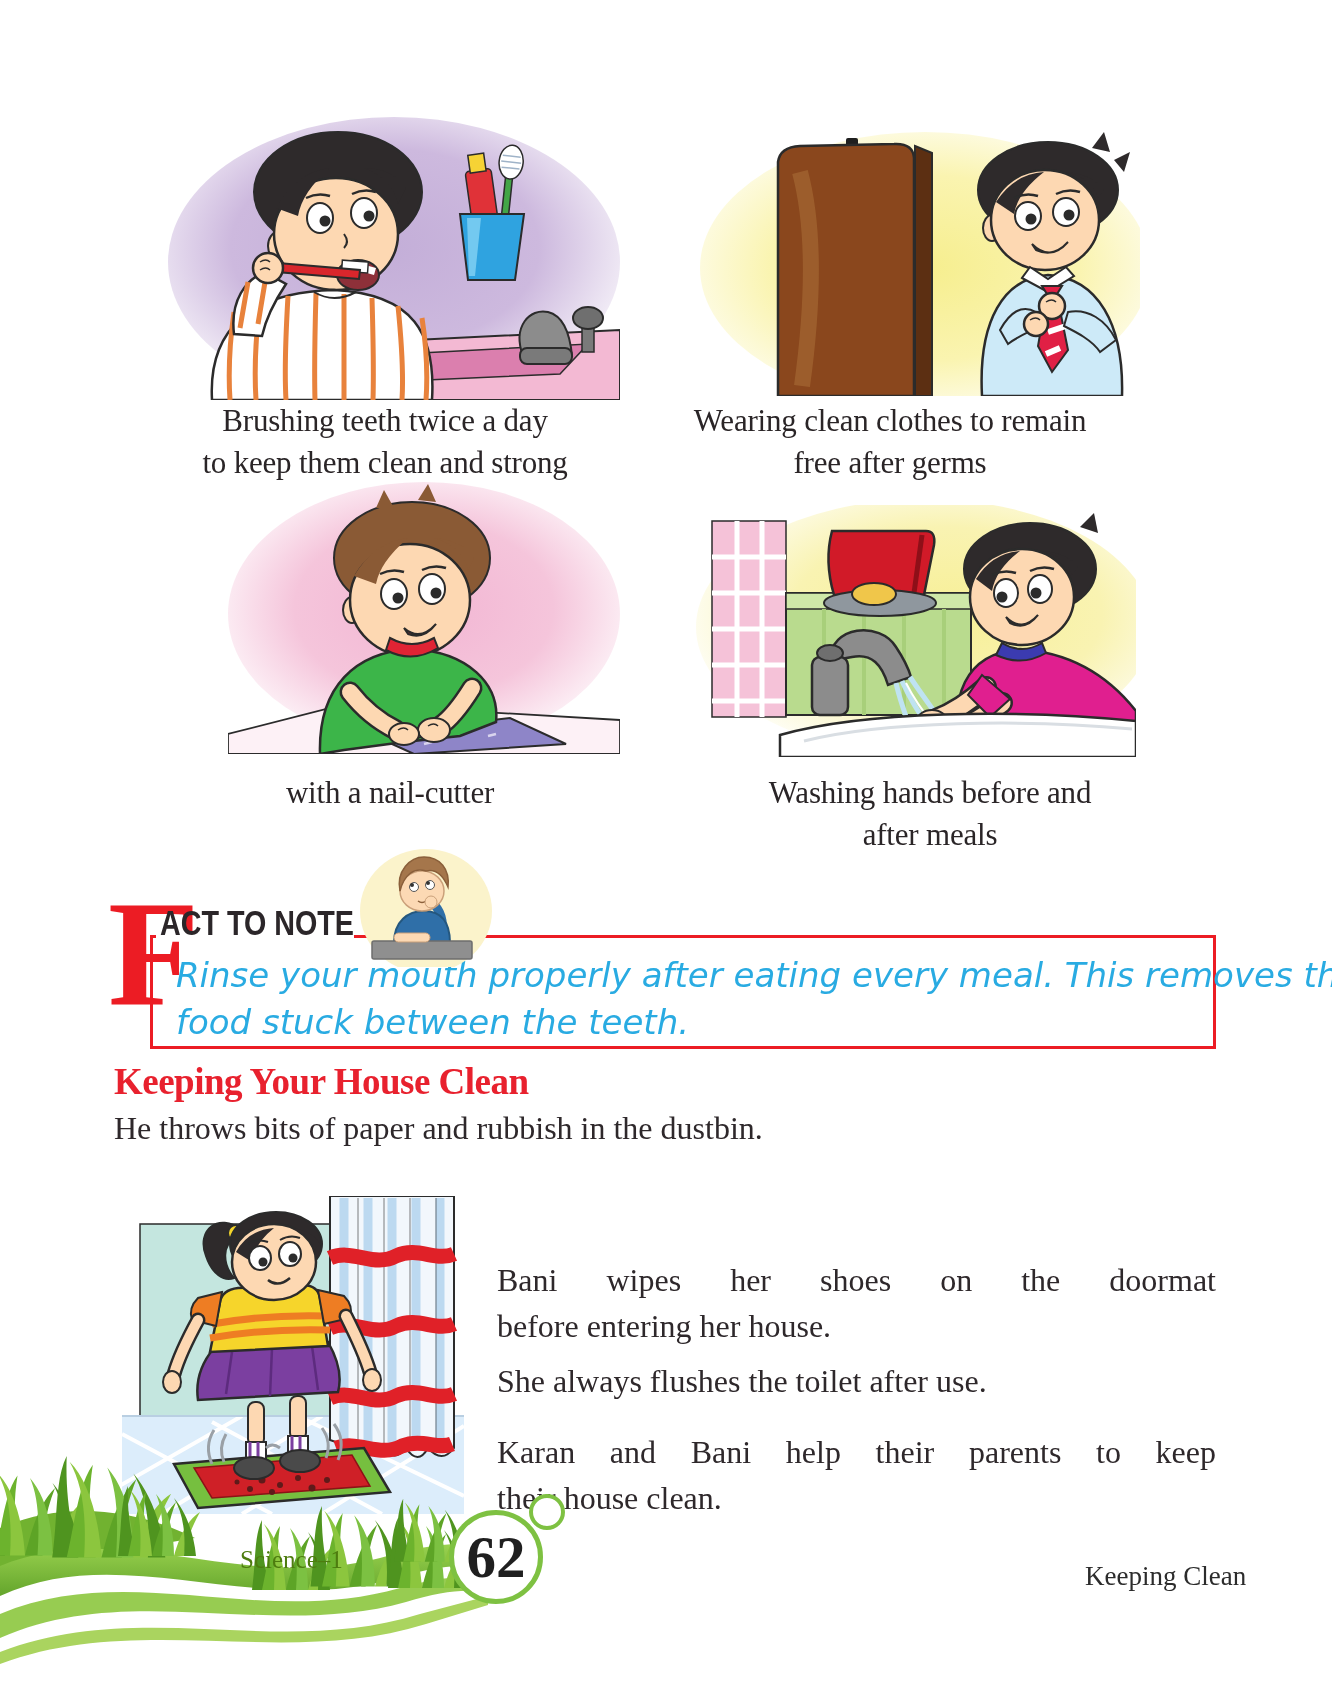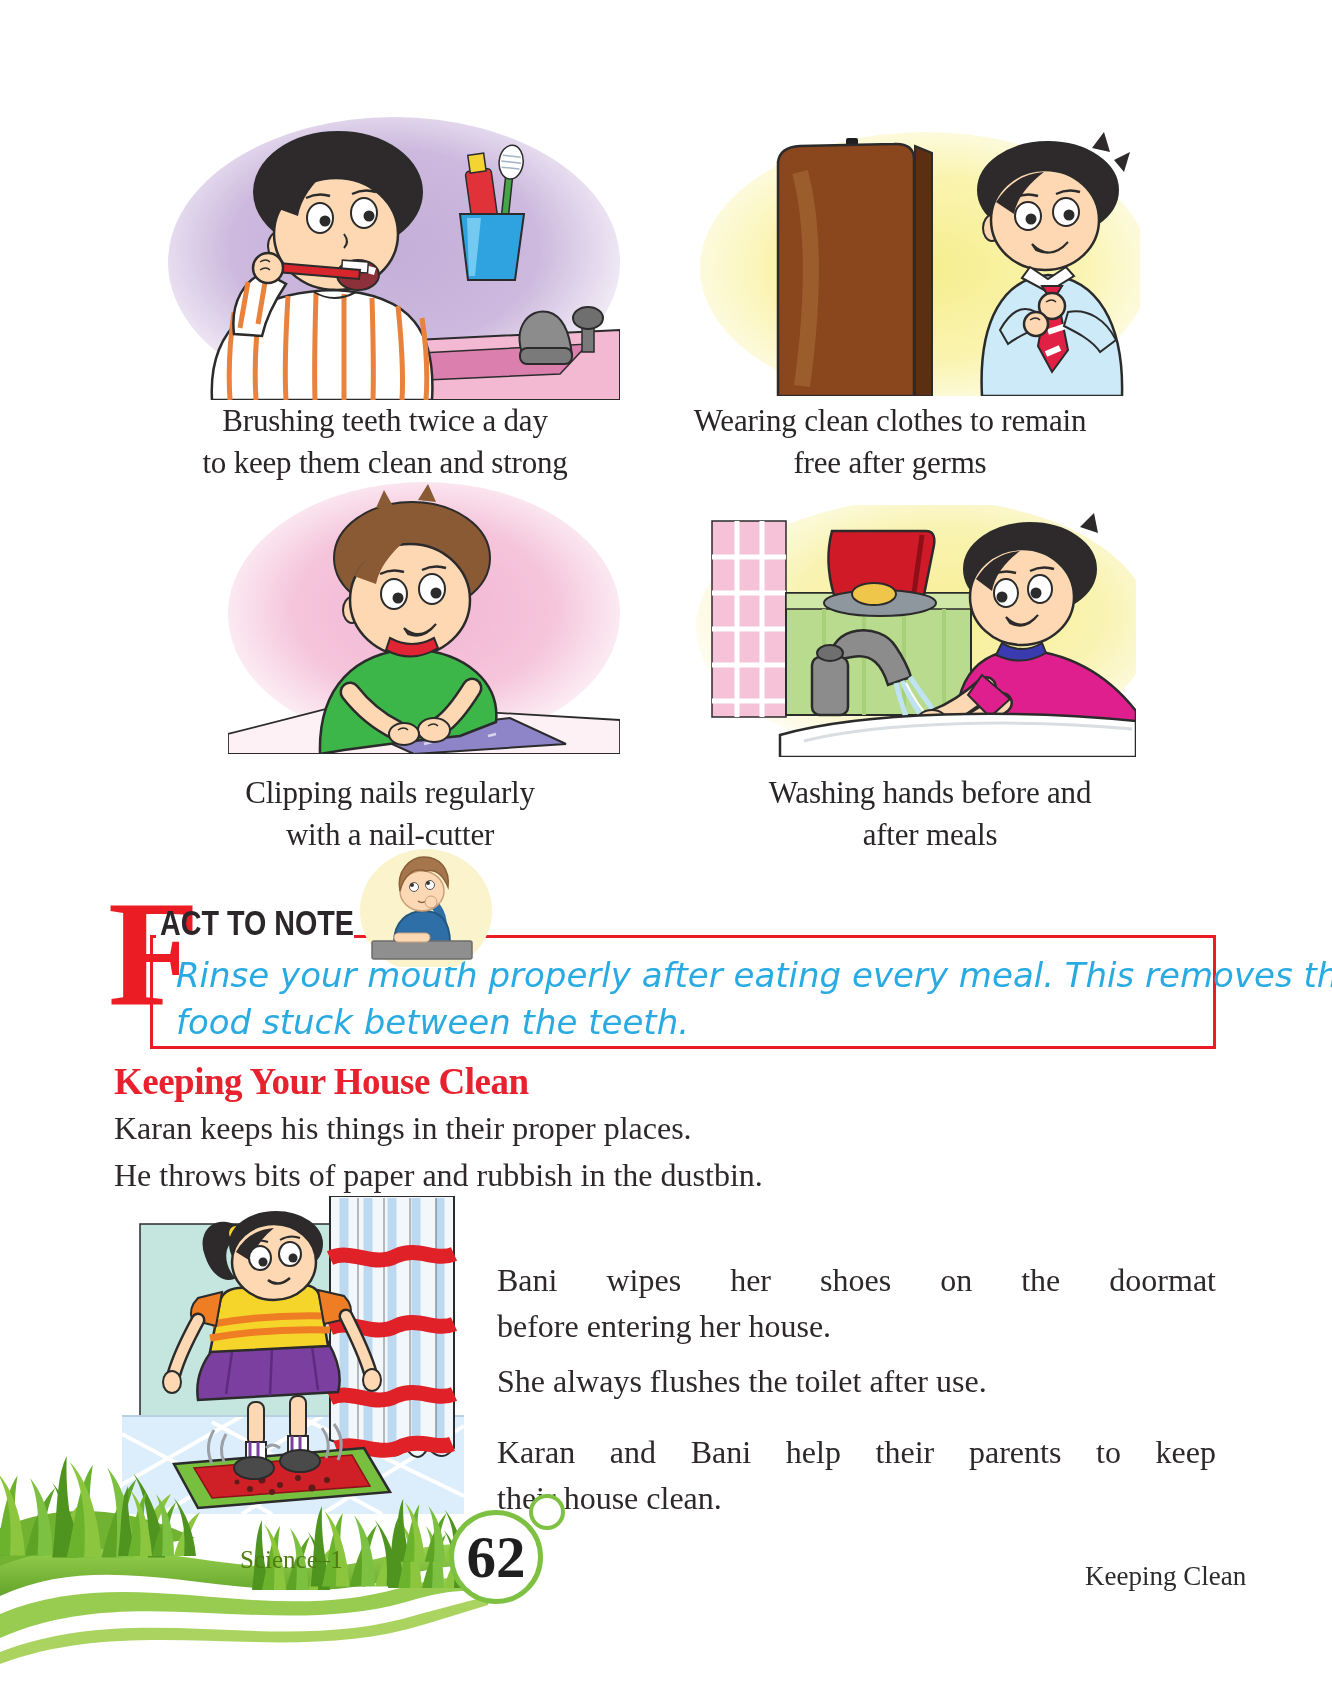--- a/index.html
+++ b/index.html
@@ -235,21 +235,20 @@
     <path d="M318,198 C300,212 286,220 270,226" stroke="#fdd8b2" stroke-width="17" stroke-linecap="round" fill="none"></path>
     <path d="M298,170 L326,194 L306,212 L284,190 Z" fill="#e01f8f" stroke="#2b2b2b" stroke-width="2"></path>
     <ellipse cx="248" cy="216" rx="15" ry="11" fill="#fdd8b2" stroke="#2b2b2b" stroke-width="2"></ellipse>
     <ellipse cx="266" cy="228" rx="15" ry="11" fill="#fdd8b2" stroke="#2b2b2b" stroke-width="2"></ellipse>
 
     <path d="M96,230 C180,206 330,204 452,216 L452,252 L96,252 Z" fill="#ffffff" stroke="#2b2b2b" stroke-width="2.5"></path>
     <path d="M120,236 C200,216 340,214 448,224" stroke="#d9dee3" stroke-width="3" fill="none"></path>
   </svg>
 
   <div class="abs caption" style="left:155px;top:772px;width:470px">
-    <div>Clipping nails regularly</div>
     <div>with a nail-cutter</div>
   </div>
   <div class="abs caption" style="left:685px;top:772px;width:490px">
     <div>Washing hands before and</div>
     <div>after meals</div>
   </div>
 
   <div class="abs factbox" style="left:150px;top:935px;width:1066px;height:114px;z-index:2"></div>
   <div class="abs" style="left:156px;top:928px;width:198px;height:14px;background:#fff;z-index:3"></div>
   <span class="abs fact-initial" style="left:108px;top:878px;z-index:4">F</span>
@@ -269,21 +268,20 @@
     <circle cx="93" cy="57" r="6" fill="#fcd9b4" stroke="#caa07a" stroke-width="1"></circle>
     <rect x="34" y="96" width="100" height="18" rx="2" fill="#8f8f8f" stroke="#6e6e6e" stroke-width="1.5"></rect>
     <rect x="56" y="88" width="36" height="9" rx="4.5" fill="#fcd9b4" stroke="#caa07a" stroke-width="1"></rect>
   </svg>
 
   <div class="abs factline" style="left:176px;top:952px;z-index:3">Rinse your mouth properly after eating every meal. This removes the</div>
   <div class="abs factline" style="left:176px;top:999px;z-index:3">food stuck between the teeth.</div>
 
   <div class="abs sect-head" style="left:114px;top:1060px">Keeping Your House Clean</div>
   <div class="abs bodytext" style="left:114px;top:1105px;width:1110px">
-    <div>Karan keeps his things in their proper places.</div>
     <div>He throws bits of paper and rubbish in the dustbin.</div>
   </div>
 
   <svg class="abs" style="left:122px;top:1196px;z-index:1" width="342" height="318" viewBox="0 0 342 318">
     <defs>
       <clipPath id="floorclip">
           <rect x="0" y="220" width="342" height="98"></rect>
         </clipPath>
     </defs>
     <rect x="18" y="28" width="210" height="192" fill="#c4e6df" stroke="#2b2b2b" stroke-width="1.5"></rect>

